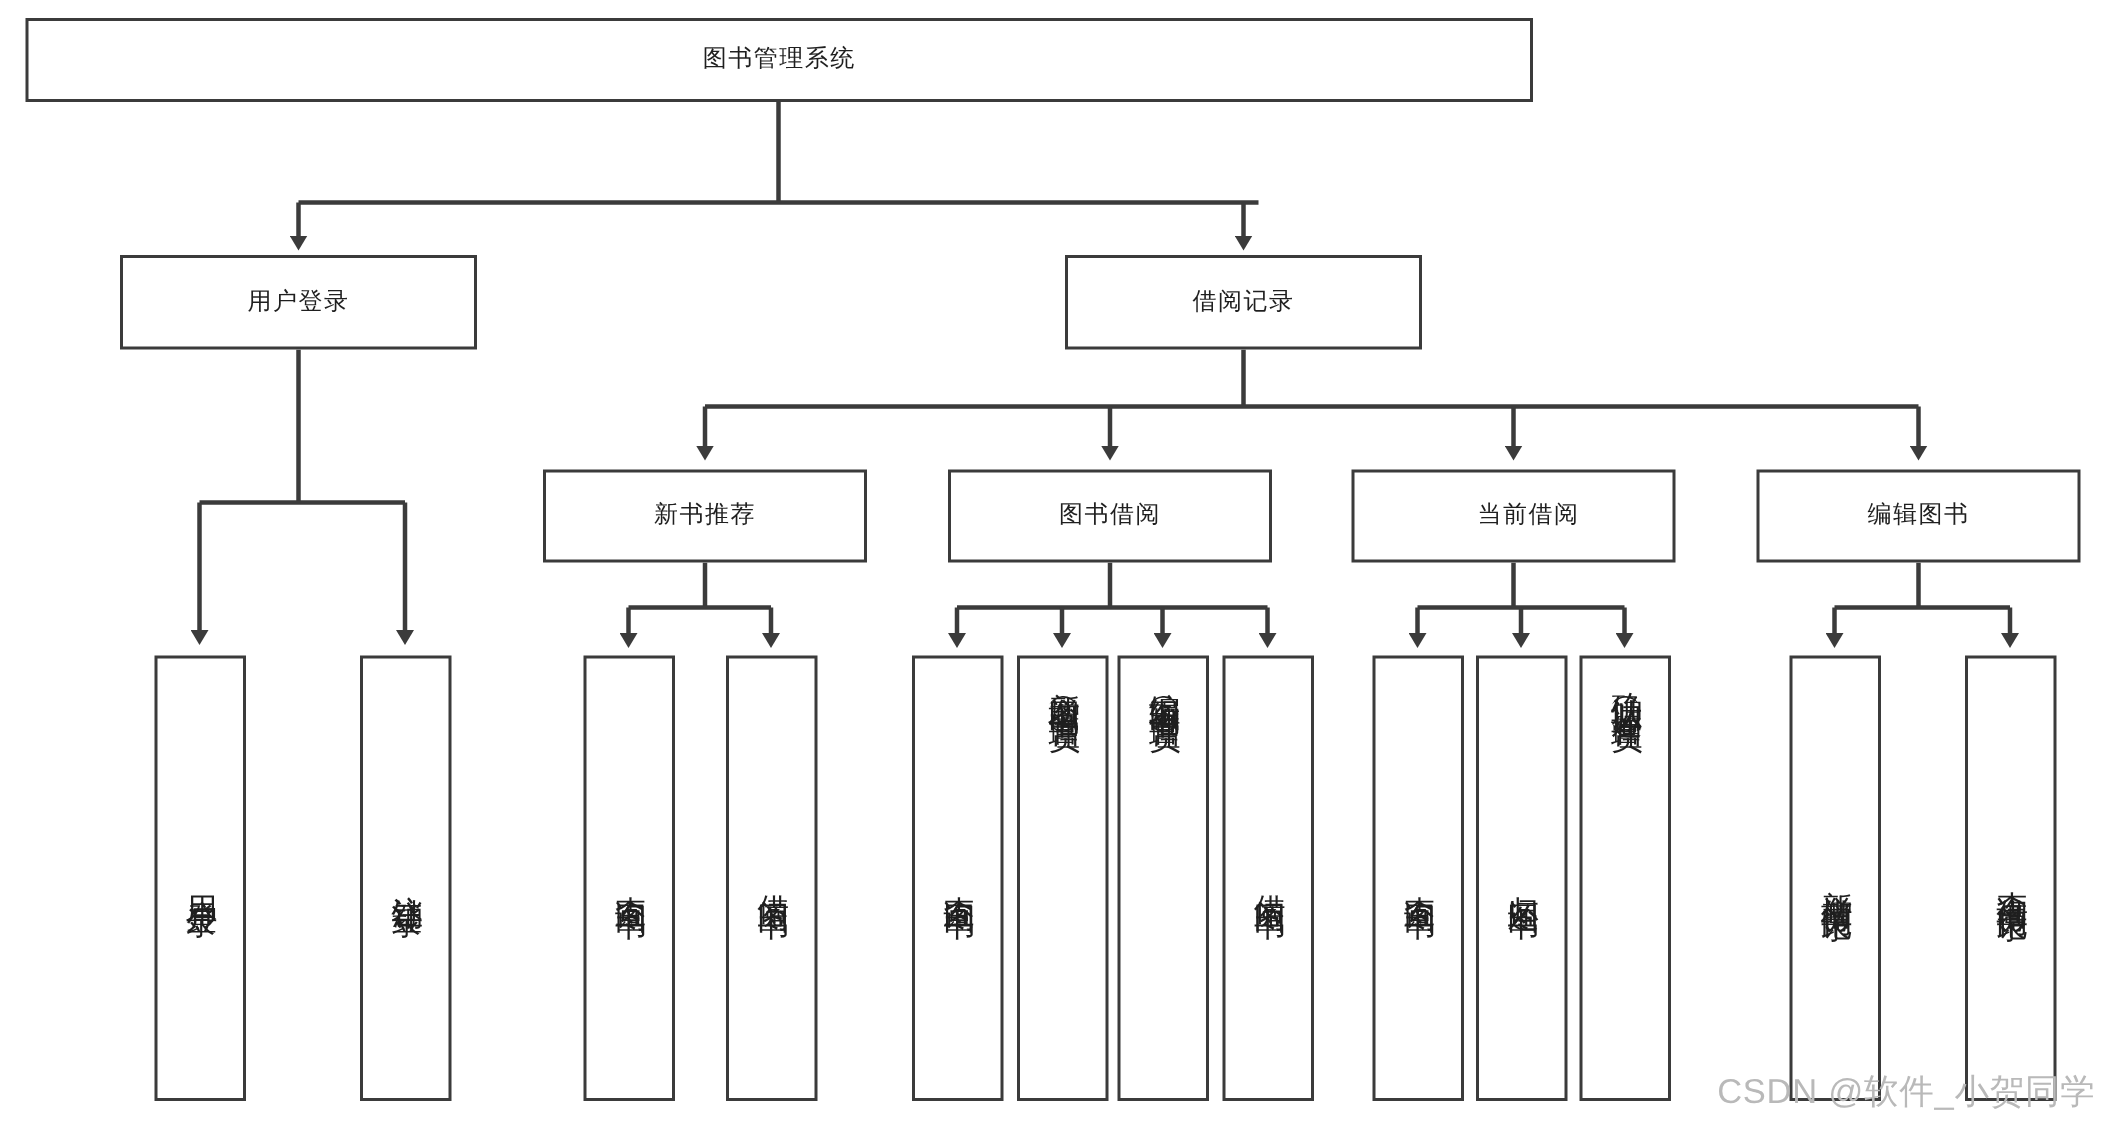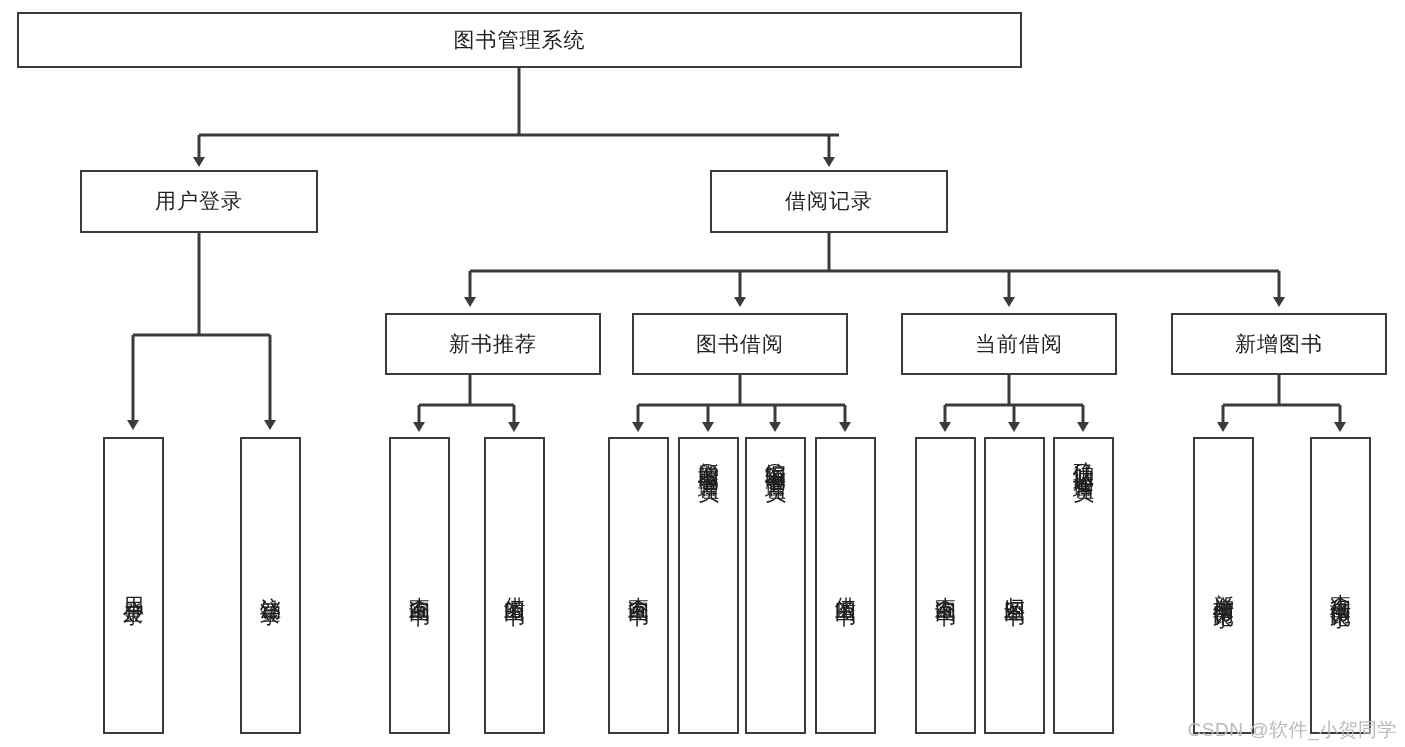--- a/index.html
+++ b/index.html
@@ -15,21 +15,21 @@
     position:absolute;
     box-sizing:border-box;
     background:#ffffff;
     border:2.5px solid #3b3b3b;
     display:flex;
     align-items:center;
     justify-content:center;
     text-align:center;
   }
   .node .label{
-    font-size:21px;
+    font-size:16px;
     letter-spacing:1px;
     line-height:1.25;
     color:#1f1f1f;
     white-space:pre-line;
   }
   
   .leaf .label{
     writing-mode:vertical-rl;
     text-orientation:upright;
     font-size:21px;
@@ -40,21 +40,21 @@
   .leaf{
     align-items:flex-start;
     padding-top:6px;
   }
   .leaf.center{align-items:center;padding-top:0;}
   svg#wires{position:absolute;left:0;top:0;width:1405px;height:747px;pointer-events:none;}
   #watermark{
     position:absolute;
     right:8px;
     bottom:4px;
-    font-size:19px;
+    font-size:23px;
     color:#b9b9b9;
     letter-spacing:0.5px;
     white-space:nowrap;
   }
 </style>
 </head>
 <body>
 
 <div id="canvas">
 
@@ -112,31 +112,31 @@
     <span class="label">图书管理系统</span>
   </div>
 
   <div class="node" style="left:80px;top:170px;width:238px;height:63px;">
     <span class="label">用户登录</span>
   </div>
   <div class="node" style="left:710px;top:170px;width:238px;height:63px;">
     <span class="label">借阅记录</span>
   </div>
 
-  <div class="node" style="left:362px;top:313px;width:216px;height:62px;margin-left:23px;">
+  <div class="node" style="left:362px;top:313px;width:216px;height:62px;">
     <span class="label">新书推荐</span>
   </div>
   <div class="node" style="left:632px;top:313px;width:216px;height:62px;text-align:center;">
     <span class="label">图书借阅</span>
   </div>
   <div class="node" style="left:901px;top:313px;width:216px;height:62px;padding-left:20px;">
     <span class="label">当前借阅</span>
   </div>
   <div class="node" style="left:1171px;top:313px;width:216px;height:62px;">
-    <span class="label">新增图书</span>
+    <span class="label">编辑图书</span>
   </div>
 
   <div class="node leaf center" style="left:103px;top:437px;width:61px;height:297px;">
     <span class="label">用户登录</span>
   </div>
   <div class="node leaf center" style="left:240px;top:437px;width:61px;height:297px;">
     <span class="label">注销登录</span>
   </div>
 
   <div class="node leaf center" style="left:389px;top:437px;width:61px;height:297px;">

